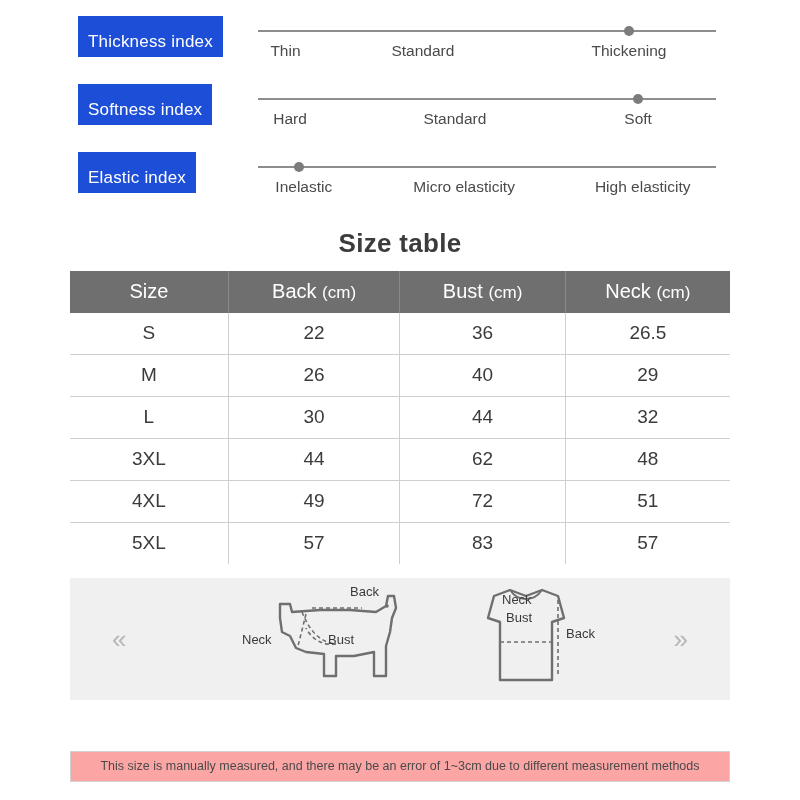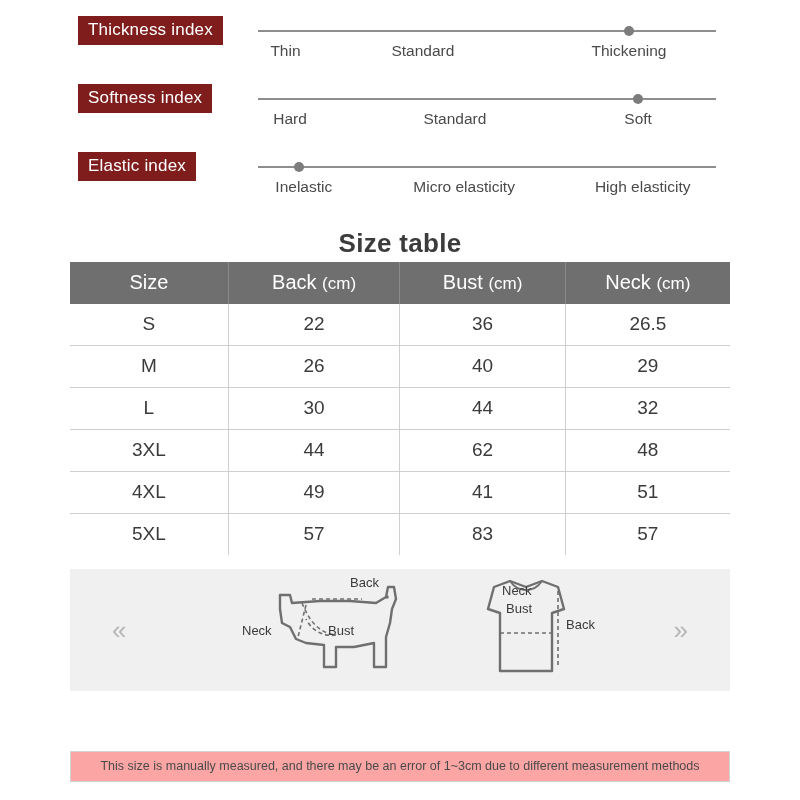--- a/index.html
+++ b/index.html
@@ -21,24 +21,24 @@
     padding: 8px 0 0 0;
   }
   .index-row {
     position: relative;
     height: 68px;
   }
   .index-badge {
     position: absolute;
     left: 78px;
     top: 8px;
-    background: #7f1d1d;
+    background: #1d4ed8;
     color: #ffffff;
     font-size: 17px;
-    padding: 4px 10px 5px 10px;
+    padding: 16px 10px 5px 10px;
     letter-spacing: 0.2px;
     white-space: nowrap;
   }
   .slider {
     position: absolute;
     left: 258px;
     right: 84px;
     top: 22px;
   }
   .slider-line {
@@ -74,21 +74,21 @@
     white-space: nowrap;
   }
 
   
   .size-title {
     text-align: center;
     font-size: 26px;
     font-weight: bold;
     color: #3c3c3c;
     margin-top: 16px;
-    margin-bottom: 3px;
+    margin-bottom: 12px;
     letter-spacing: 0.3px;
   }
   .table-wrap {
     margin: 0 70px;
   }
   table.size-table {
     width: 100%;
     border-collapse: collapse;
     table-layout: fixed;
   }
@@ -256,21 +256,21 @@
       </tr>
       <tr>
         <td>3XL</td>
         <td>44</td>
         <td>62</td>
         <td>48</td>
       </tr>
       <tr>
         <td>4XL</td>
         <td>49</td>
-        <td>41</td>
+        <td>72</td>
         <td>51</td>
       </tr>
       <tr>
         <td>5XL</td>
         <td>57</td>
         <td>83</td>
         <td>57</td>
       </tr>
     </tbody>
   </table>

